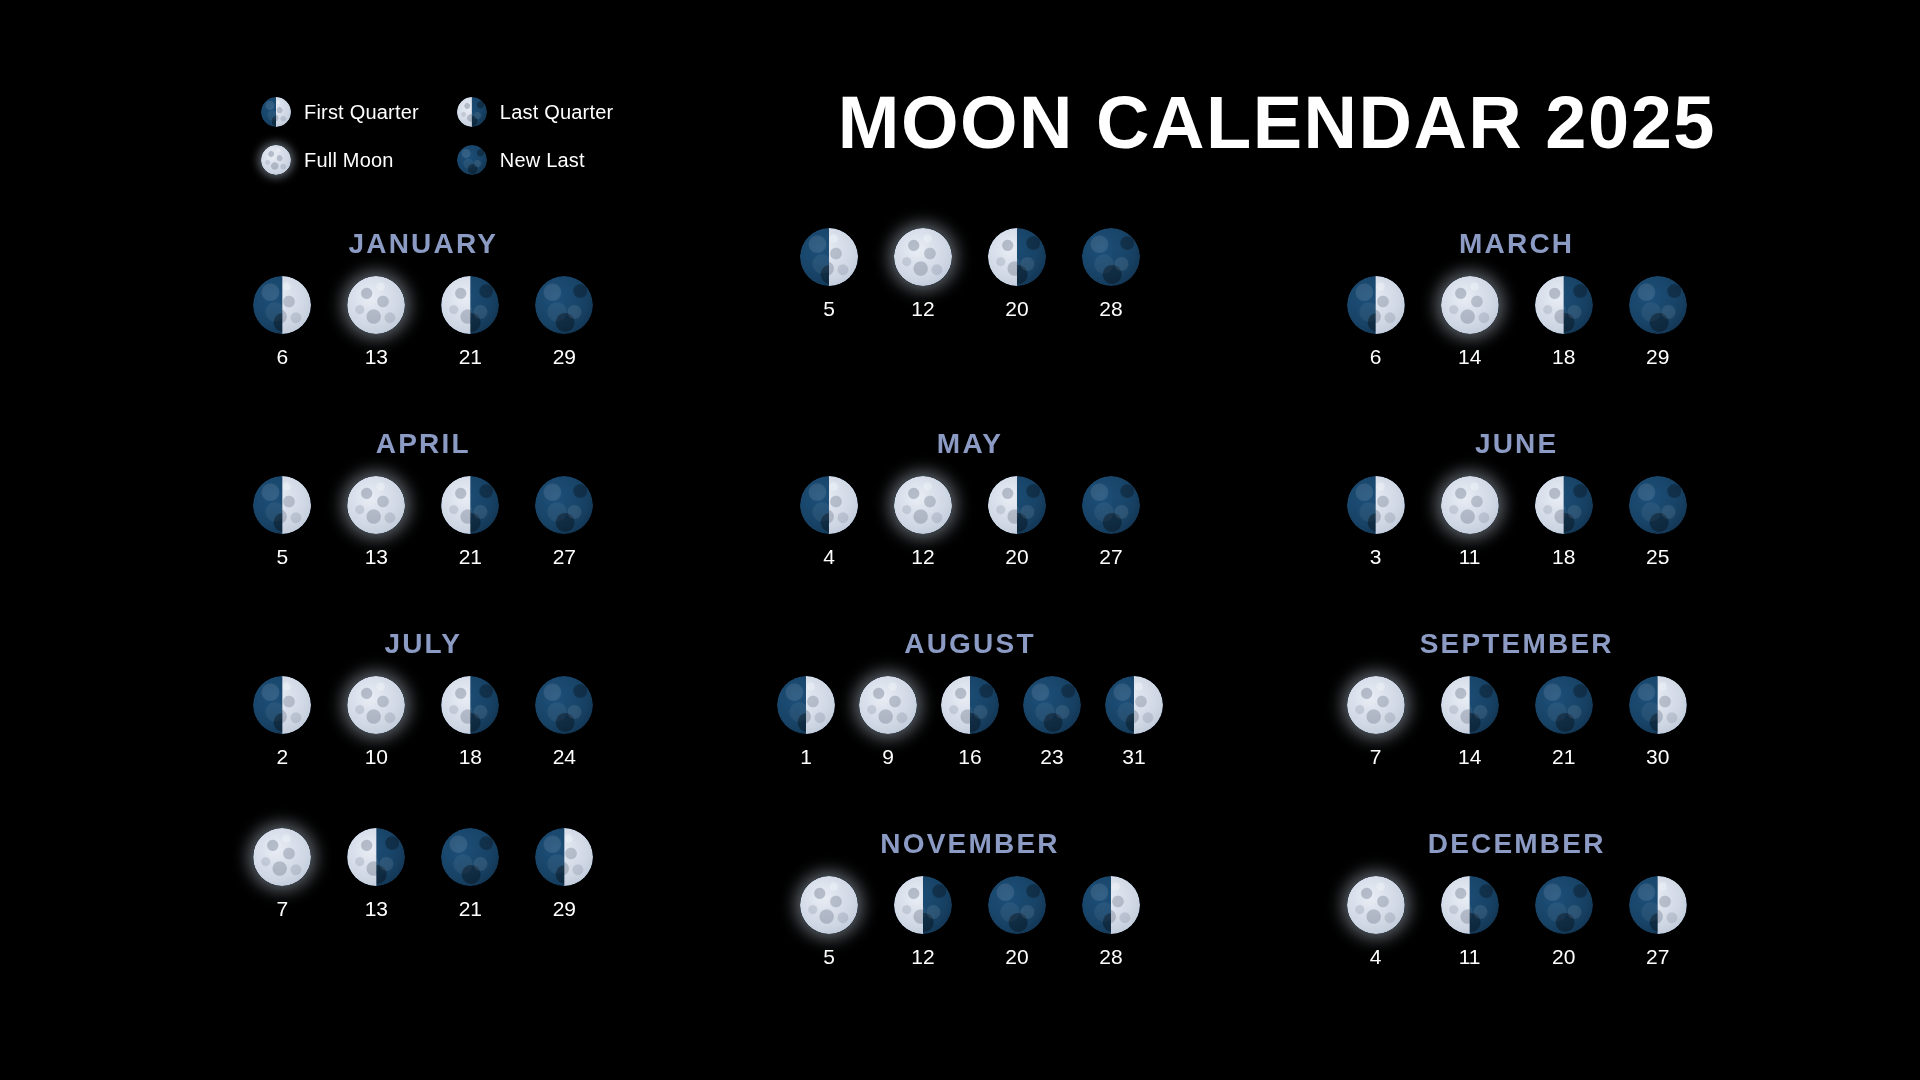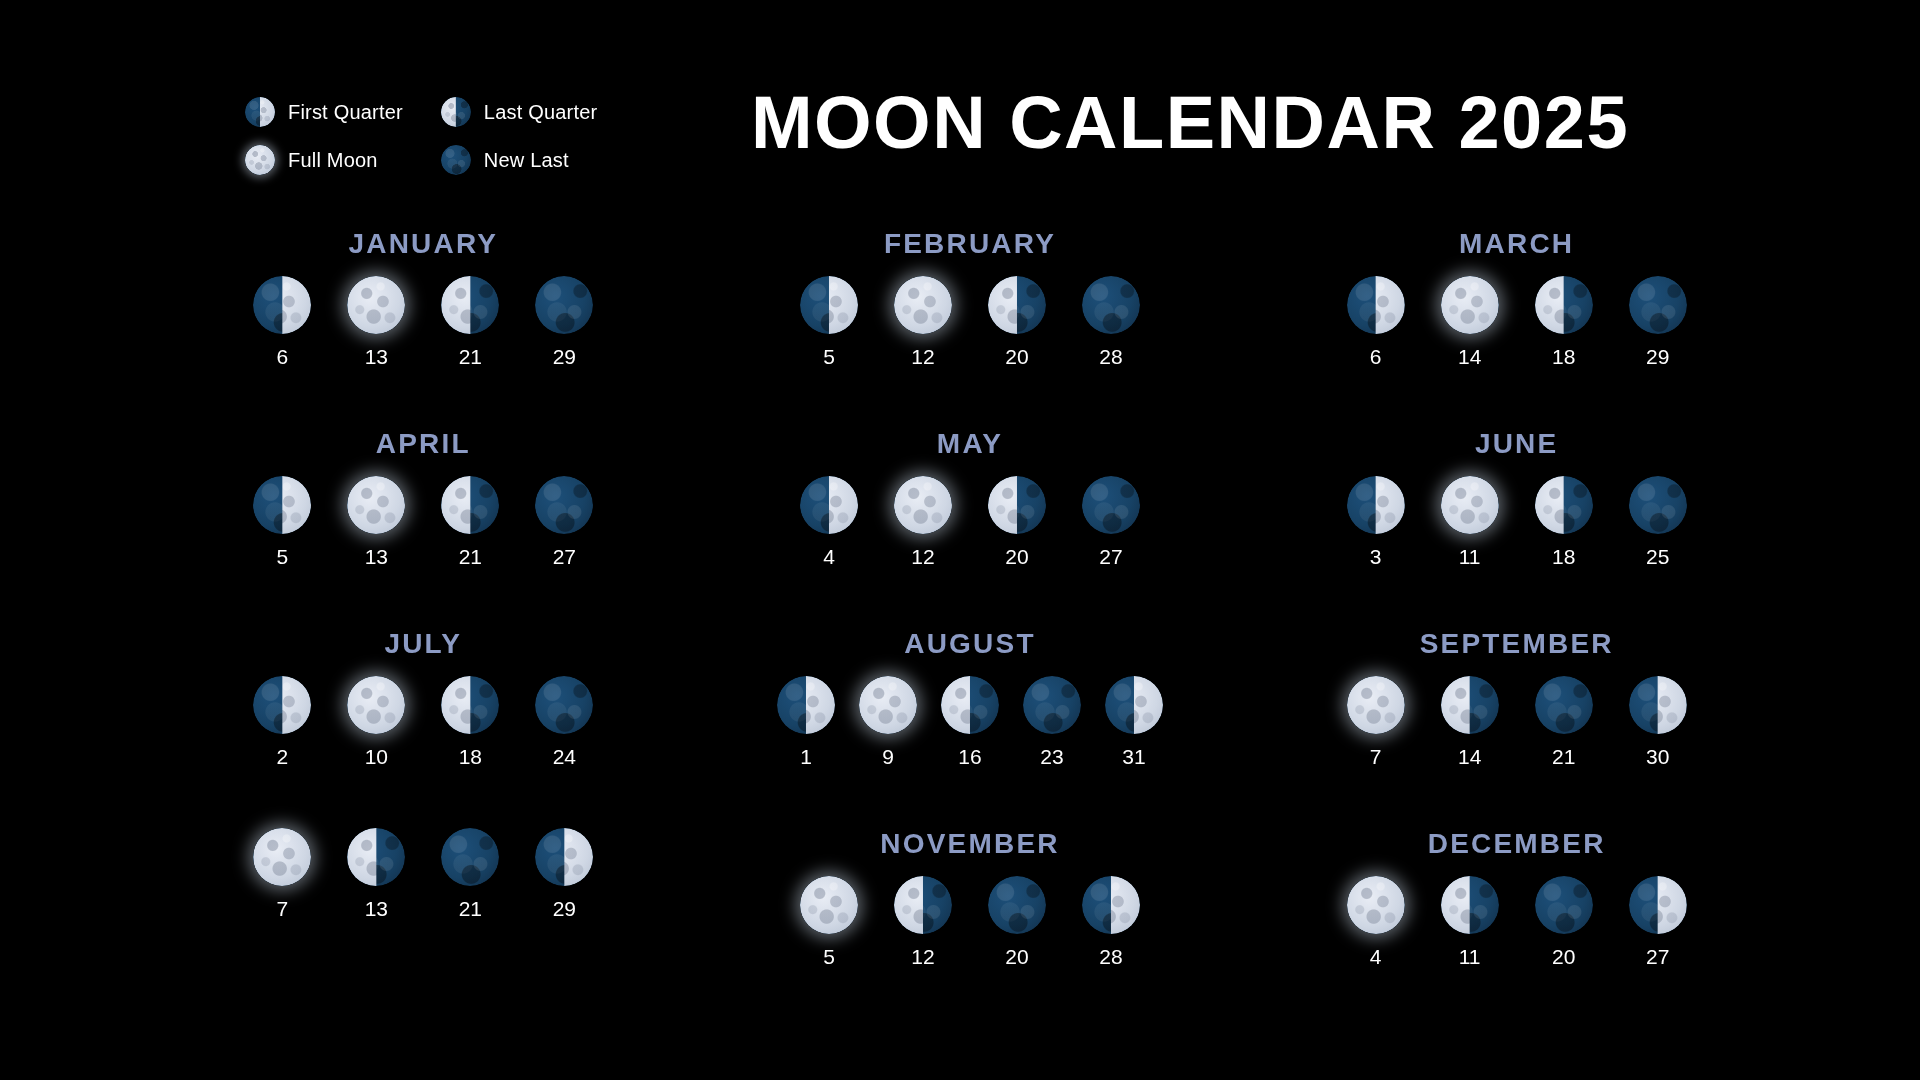--- a/index.html
+++ b/index.html
@@ -13,21 +13,21 @@
     overflow: hidden;
     font-family: "Liberation Sans", sans-serif;
     color: #ffffff;
     position: relative;
   }
 
   
   .header {
     position: absolute;
     top: 0;
-    left: 0;
+    left: 16px;
     width: 1616px;
     height: 200px;
   }
 
   .legend {
     position: absolute;
     left: 245px;
     top: 88px;
     display: grid;
     grid-template-columns: auto auto;
@@ -51,21 +51,21 @@
 
   .title {
     position: absolute;
     left: 680px;
     top: 86px;
     width: 1020px;
     font-size: 74px;
     font-weight: 700;
     letter-spacing: 1.5px;
     color: #ffffff;
-    text-align: center;
+    text-align: right;
     line-height: 1;
   }
 
   
   .grid {
     position: absolute;
     top: 228px;
     left: 150px;
     width: 1640px;
     display: grid;
@@ -217,21 +217,20 @@
         </div>
         <div class="phase">
           <span class="moon m-lg">
             <span class="dark-side"></span>
           </span>
           <div class="day">29</div>
         </div>
       </div>
     </div>
     <div class="month">
-      <div class="month-name">FEBRUARY</div>
       <div class="phases">
         <div class="phase">
           <span class="moon m-lg">
             <span class="dark-side"></span>
             <span class="lit mask-right-half"></span>
           </span>
           <div class="day">5</div>
         </div>
         <div class="phase">
           <span class="moon m-lg glow">

